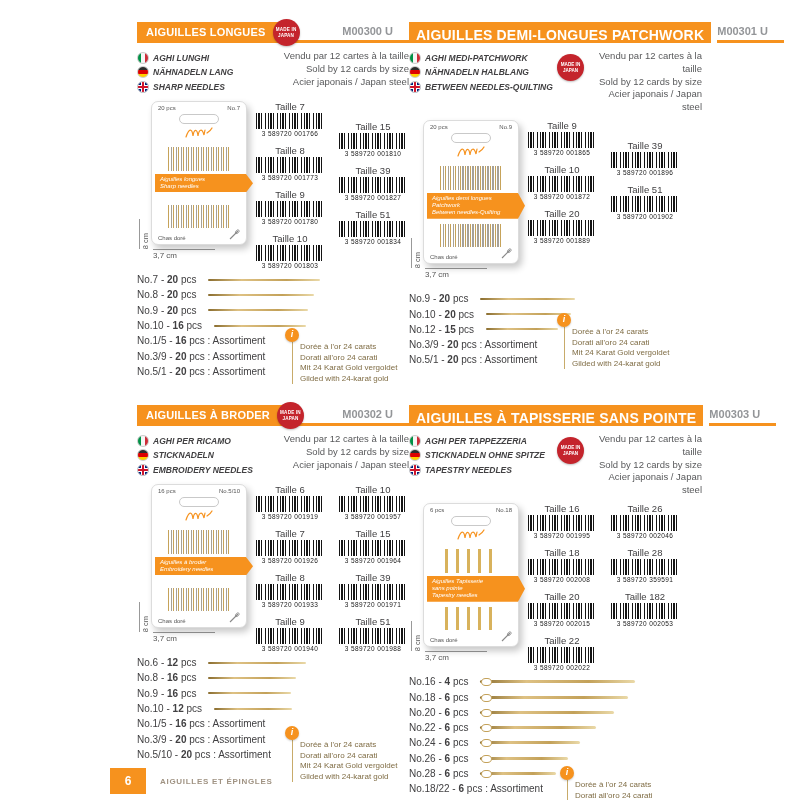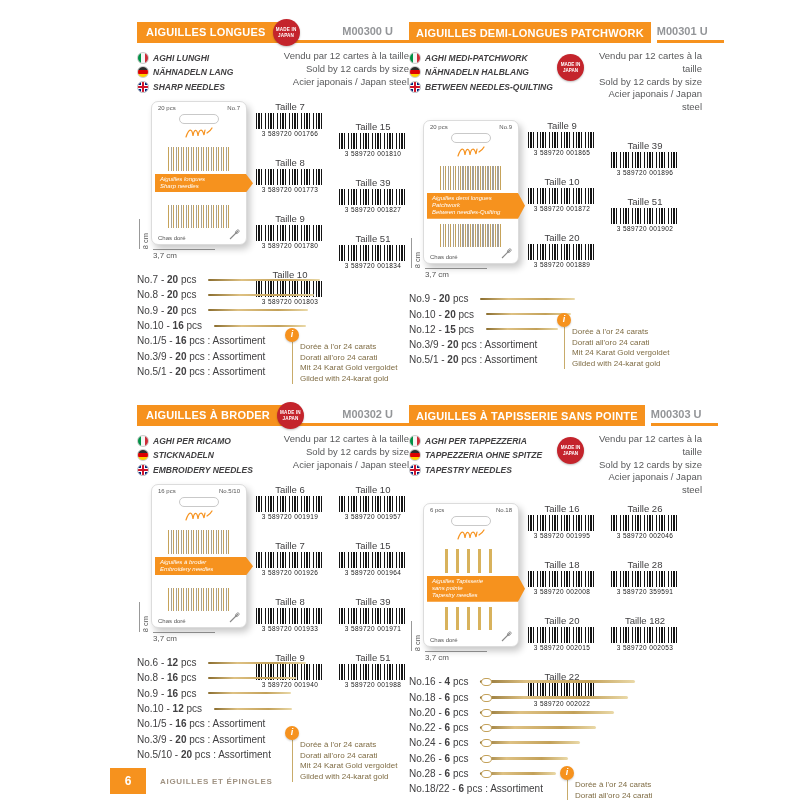--- a/index.html
+++ b/index.html
@@ -5,21 +5,21 @@
   html,body{margin:0;padding:0;}
   body{width:800px;height:800px;background:#ffffff;position:relative;overflow:hidden;
        font-family:"Liberation Sans",sans-serif;color:#414042;}
   .grid{position:absolute;left:137px;top:22px;width:565px;display:grid;
         grid-template-columns:272px 293px;grid-template-rows:383px auto;}
   .sec{position:relative;}
   
   .sec-header{display:flex;align-items:stretch;height:21px;}
   .bar{background:#F6921E;color:#fff;font-weight:bold;font-size:11px;letter-spacing:.2px;
        padding:4px 9px 3px;position:relative;white-space:nowrap;}
-  .bar.long{font-size:11px;padding:5px 7px 4px;}
+  .bar.long{font-size:14px;padding:5px 7px 4px;}
   .bar.with-badge{padding-right:20px;}
   .japan-badge{width:27px;height:27px;border-radius:50%;background:#C4242C;color:#fff;
        display:flex;flex-direction:column;align-items:center;justify-content:center;
        font-size:4.6px;font-weight:bold;line-height:1.3;text-align:center;flex:none;
        box-shadow:0 1px 2px rgba(0,0,0,.25);font-style:normal;}
   .japan-badge i{font-style:normal;}
   .bar .japan-badge{position:absolute;right:-14px;top:-3px;}
   .ref-wrap{flex:1;border-bottom:3px solid #F6921E;margin-left:6px;display:flex;
        align-items:center;justify-content:flex-end;padding-right:16px;}
   .ref{color:#939598;font-weight:bold;font-size:11px;white-space:nowrap;}
@@ -59,21 +59,21 @@
        font-style:italic;font-size:6px;line-height:1.2;padding:2px 9px 2px 5px;
        clip-path:polygon(0 0,calc(100% - 7px) 0,100% 50%,calc(100% - 7px) 100%,0 100%);}
   .card-bottom{position:absolute;bottom:3px;left:6px;right:5px;display:flex;
        justify-content:space-between;align-items:flex-end;font-size:6px;color:#555;}
   .hcm{position:absolute;left:2px;bottom:16px;display:flex;align-items:flex-end;gap:1px;}
   .hcm .vline{border-left:1px solid #999;height:30px;display:inline-block;}
   .hcm .vtext{writing-mode:vertical-rl;transform:rotate(180deg);font-size:7.5px;color:#555;}
   .wcm{width:62px;margin:4px 0 0 16px;border-top:1px solid #999;padding-top:1px;
        font-size:8px;color:#555;}
   .codes{display:flex;gap:5px;margin-left:2px;}
-  .codes-col{display:flex;flex-direction:column;gap:20px;}
+  .codes-col{display:flex;flex-direction:column;gap:8px;}
   .codes-col.stagger{padding-top:20px;}
   .bc{width:78px;text-align:center;}
   .bc-size{font-size:9.5px;color:#414042;margin-bottom:1px;}
   .bc-bars{height:16px;margin:0 5px;background:
        repeating-linear-gradient(90deg,#141414 0 1px,#fff 1px 2px,#141414 2px 4px,
        #fff 4px 5px,#141414 5px 6px,#fff 6px 9px,#141414 9px 10px,#fff 10px 12px);}
   .bc-num{font-size:6.5px;color:#1a1a1a;letter-spacing:.4px;margin-top:1px;white-space:nowrap;}
   
   .list-zone{position:relative;margin-top:7px;}
   .li{display:flex;align-items:center;height:15.3px;font-size:10px;color:#414042;}
@@ -576,21 +576,21 @@
       </div>
     </div>
     <div class="langs-row">
       <div class="langs">
         <div class="lang">
             <span class="flag flag-it"></span>
             <span>AGHI PER TAPPEZZERIA</span>
           </div>
         <div class="lang">
             <span class="flag flag-de"></span>
-            <span>TAPPEZZERIA OHNE SPITZE</span>
+            <span>STICKNADELN OHNE SPITZE</span>
           </div>
         <div class="lang">
             <span class="flag flag-uk"></span>
             <span>TAPESTRY NEEDLES</span>
           </div>
       </div>
       <span class="japan-badge mid">
           <i>MADE IN</i>
           <i>JAPAN</i>
         </span>

